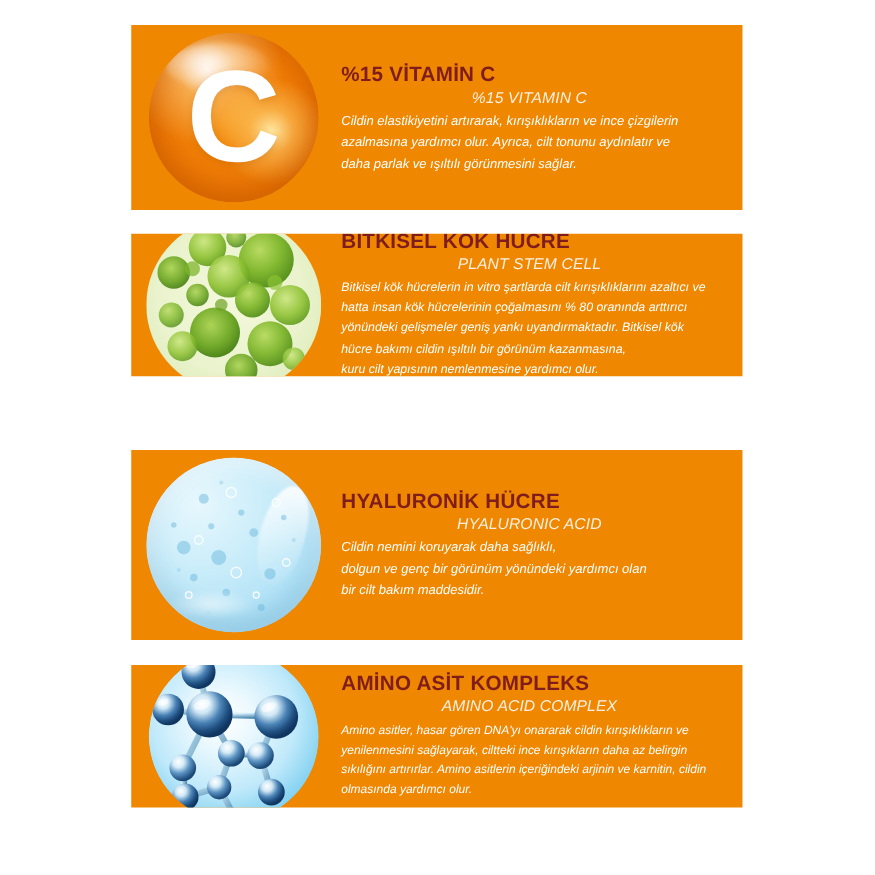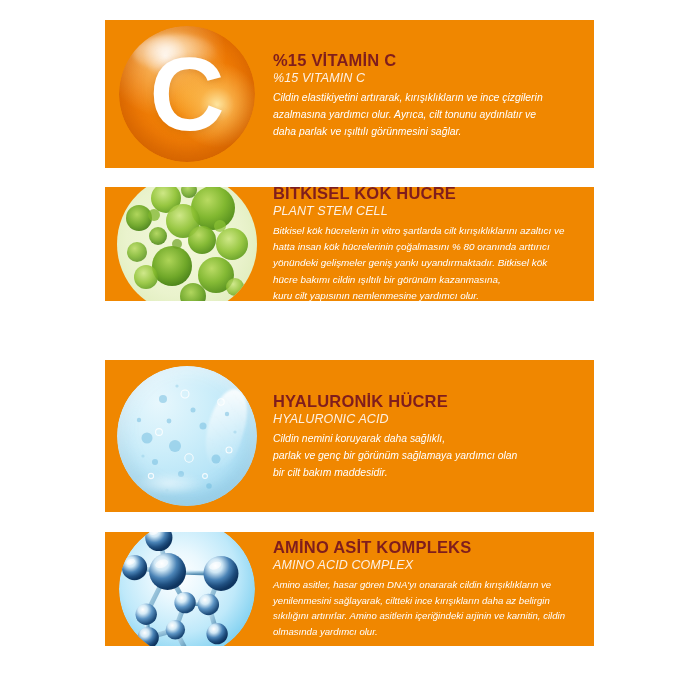--- a/index.html
+++ b/index.html
@@ -78,20 +78,21 @@
     white-space: nowrap;
   }
   .subtitle {
     color: #fdf0e2;
     font-size: 12.5px;
     font-style: italic;
     letter-spacing: 0.1px;
     line-height: 1.2;
     margin: 0 0 4px 0;
     white-space: nowrap;
+    text-align: center;
   }
   .body-text {
     color: #ffffff;
     font-size: 10.4px;
     font-style: italic;
     line-height: 1.62;
     margin: 0;
   }
   #panel-1 .body-text { font-size: 9.9px; line-height: 1.62; }
   #panel-3 .body-text { font-size: 9.6px; line-height: 1.66; }
@@ -300,21 +301,21 @@
             </g>
           </svg>
         </div>
       </div>
     </div>
     <div class="text-col">
       <div class="title">HYALURONİK HÜCRE</div>
       <div class="subtitle">HYALURONIC ACID</div>
       <div class="body-text">
         <span class="ln">Cildin nemini koruyarak daha sağlıklı,</span>
-        <span class="ln">parlak ve genç bir görünüm sağlamaya yardımcı olan</span>
+        <span class="ln">dolgun ve genç bir görünüm yönündeki yardımcı olan</span>
         <span class="ln">bir cilt bakım maddesidir.</span>
       </div>
     </div>
   </div>
 
   <div class="panel" id="panel-3">
     <div class="media">
       <div class="media-inner">
         <div class="mol">
           <svg class="svg-full" viewBox="0 0 140 140">

